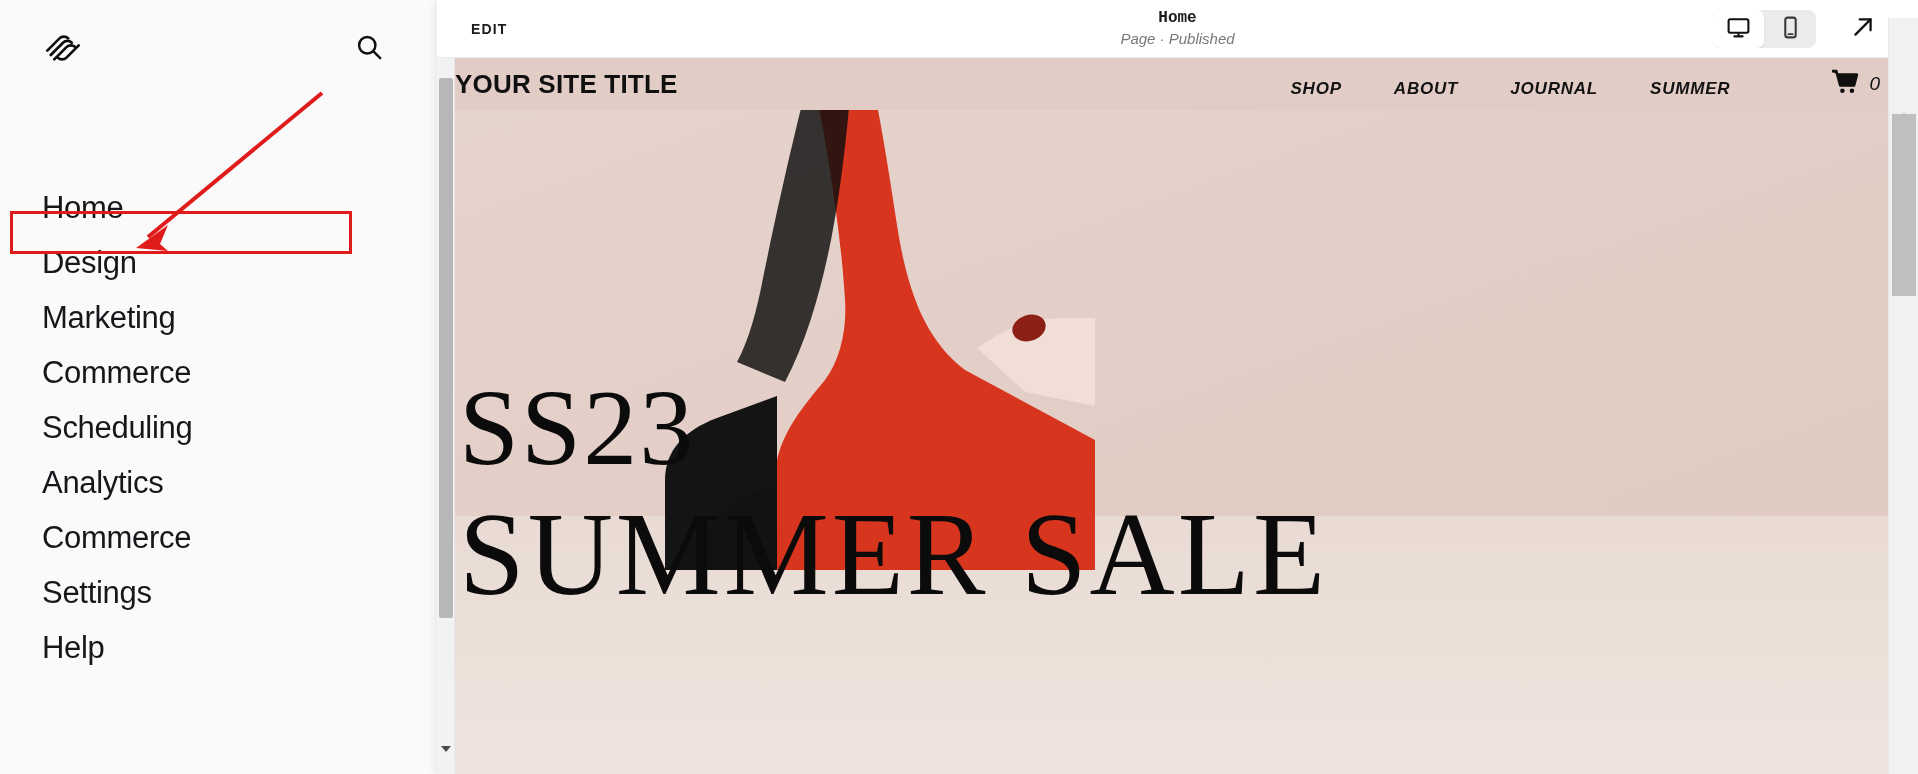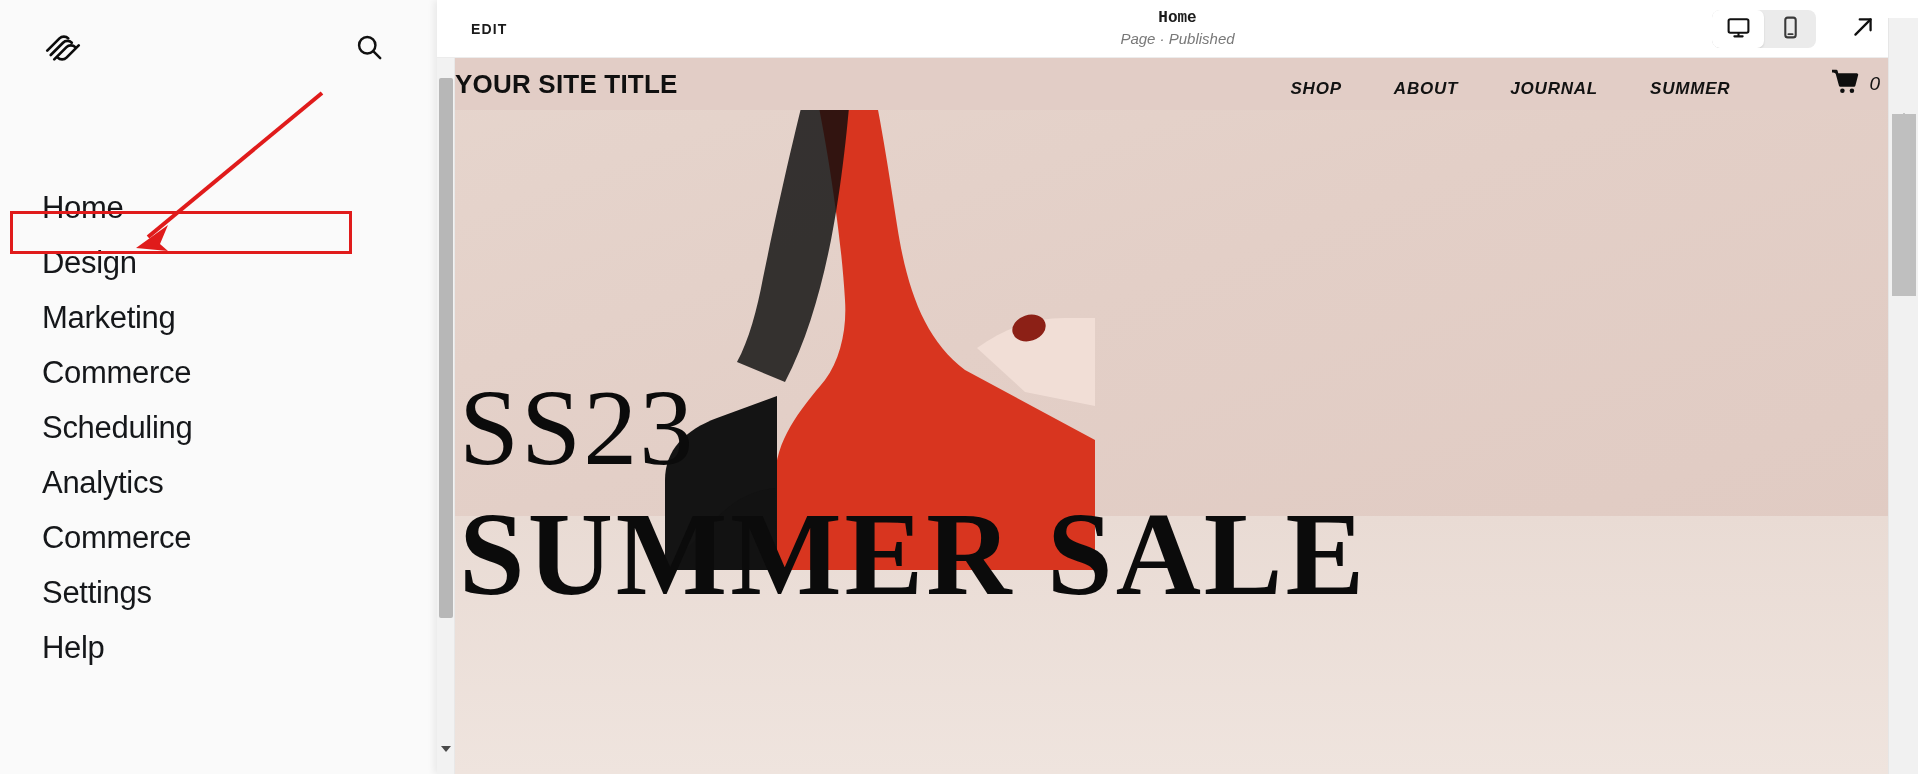--- a/index.html
+++ b/index.html
@@ -163,21 +163,21 @@
     width: 470px; height: 560px;
   }
   .hero-text {
     position: absolute; left: 4px; top: 320px; z-index: 5;
     color: #0b0b0b;
     font-family: "Liberation Serif", "DejaVu Serif", serif;
     line-height: 0.92;
     pointer-events: none;
   }
   .hero-line1 { font-size: 108px; letter-spacing: 2px; }
-  .hero-line2 { font-size: 118px; letter-spacing: 3px; margin-top: 24px; font-weight: bold; }
+  .hero-line2 { font-size: 118px; letter-spacing: 3px; margin-top: 24px; }
 
   
   .win-scroll {
     position: absolute; right: 0; top: 18px; bottom: 0;
     width: 30px;
     background: #f1f1f1;
     border-left: 1px solid #e6e6e6;
     z-index: 20;
   }
   .win-scroll .arrow-up { position:absolute; top: 78px; left: 50%; transform: translateX(-50%); }

